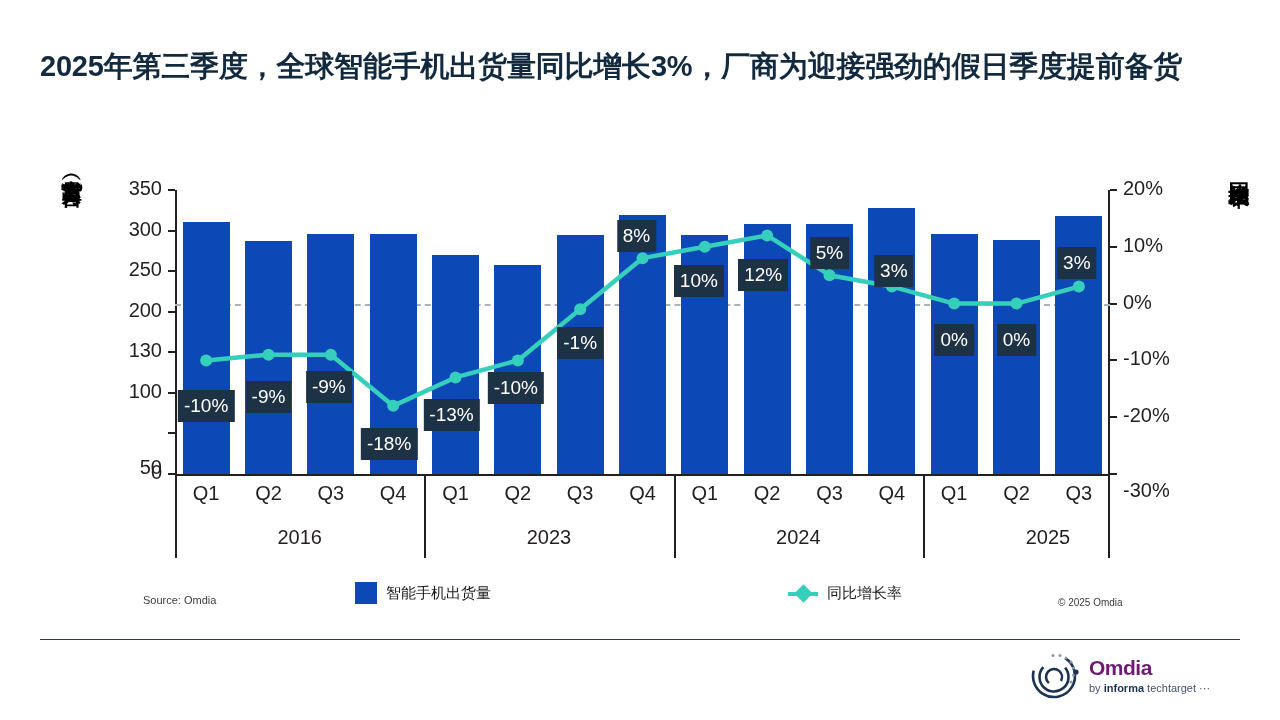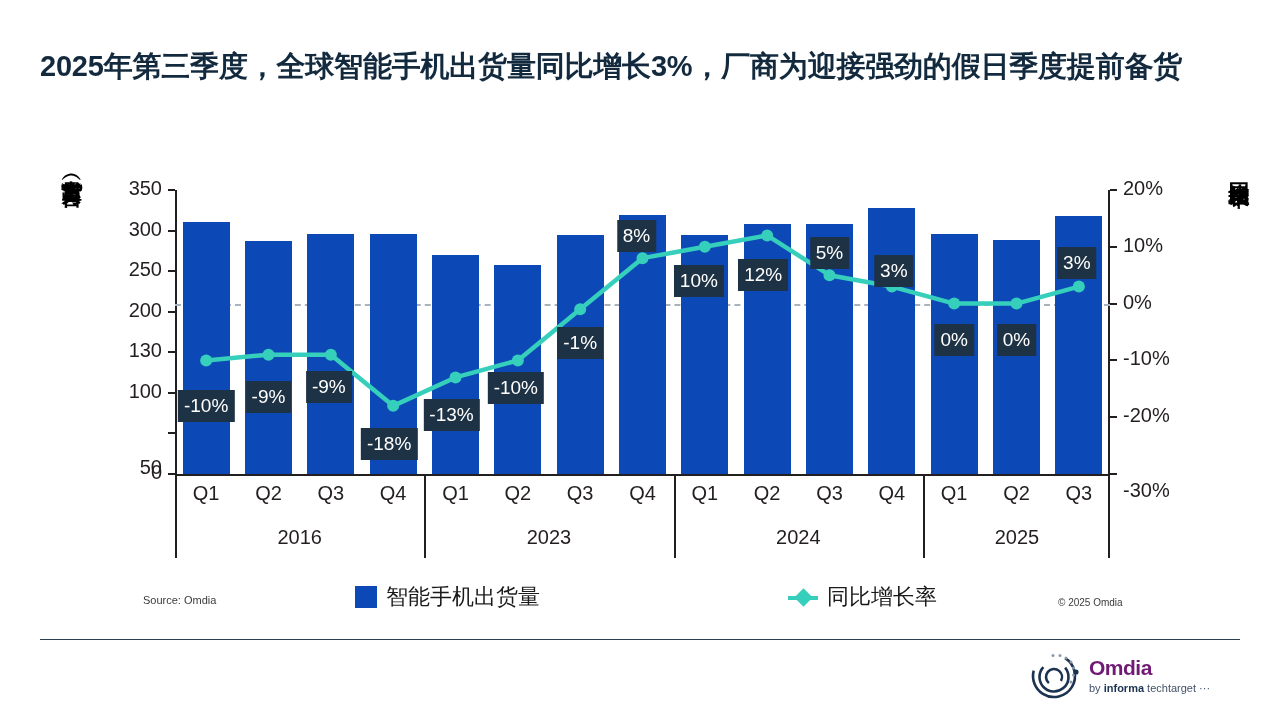--- a/index.html
+++ b/index.html
@@ -111,21 +111,21 @@
   .legend-item { position:absolute; display:flex; align-items:center; gap:9px; }
   .legend-swatch-bar { width:22px; height:22px; background:#0c49b6; }
   .legend-swatch-line { position:relative; width:30px; height:22px; }
   .legend-swatch-line .ln {
     position:absolute; left:0; top:10px; width:30px; height:3.5px; background:#35cfbb;
   }
   .legend-swatch-line .dot {
     position:absolute; left:9px; top:4.5px; width:13px; height:13px;
     background:#35cfbb; transform: rotate(45deg);
   }
-  .legend-text { font-size:22px; color:#1a1a1a; font-weight:500; }
+  .legend-text { font-size:15px; color:#1a1a1a; font-weight:500; }
 
   .source {
     position:absolute; left:143px; top:594px;
     font-size:11px; color:#3b3b3b;
   }
   .copyright {
     position:absolute; left:1058px; top:597px;
     font-size:10px; color:#3b3b3b;
   }
 
@@ -257,21 +257,21 @@
           <div class="q-label" style="left: 654.5px;">Q3</div>
           <div class="q-label" style="left: 716.833px;">Q4</div>
           <div class="q-label" style="left: 779.167px;">Q1</div>
           <div class="q-label" style="left: 841.5px;">Q2</div>
           <div class="q-label" style="left: 903.833px;">Q3</div>
         </div>
       <div id="groups">
           <div class="y-label" style="left: 124.667px;">2016</div>
           <div class="y-label" style="left: 374px;">2023</div>
           <div class="y-label" style="left: 623.333px;">2024</div>
-          <div class="y-label" style="left: 842px;">2025</div>
+          <div class="y-label" style="left: 873px;">2025</div>
         </div>
       <div id="seps">
           <div class="group-sep" style="left: 249.333px;"></div>
           <div class="group-sep" style="left: 498.667px;"></div>
           <div class="group-sep" style="left: 748px;"></div>
           <div class="group-sep" style="left: 0px;"></div>
           <div class="group-sep" style="left: 933px;"></div>
         </div>
     </div>
   </div>

